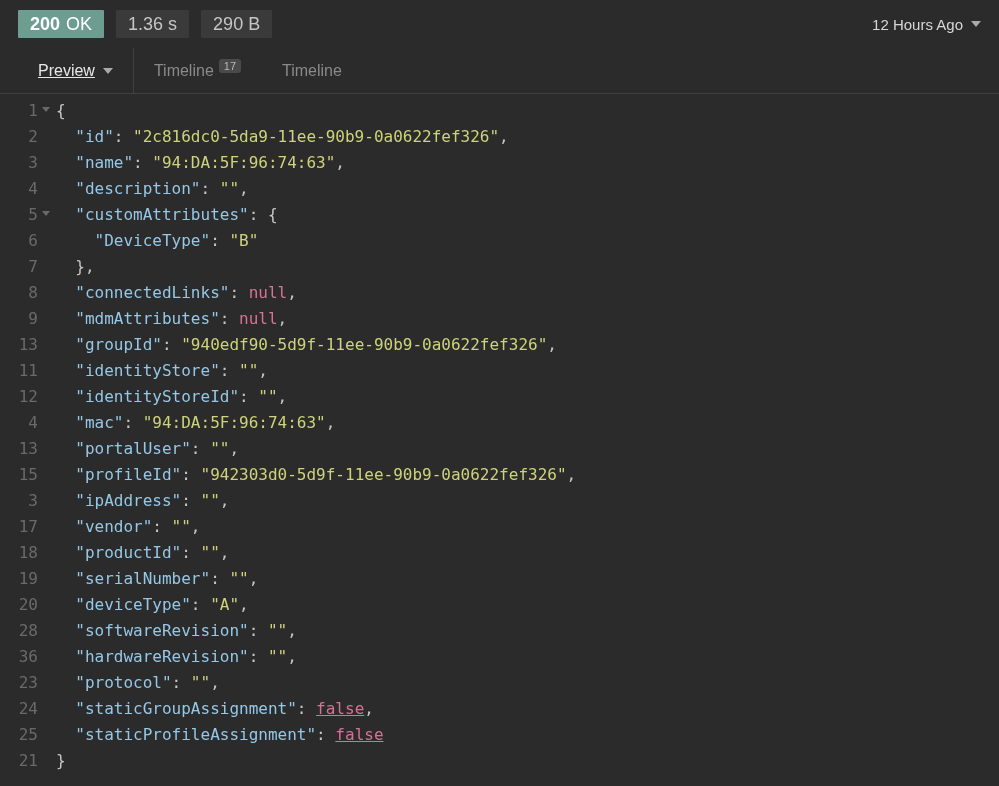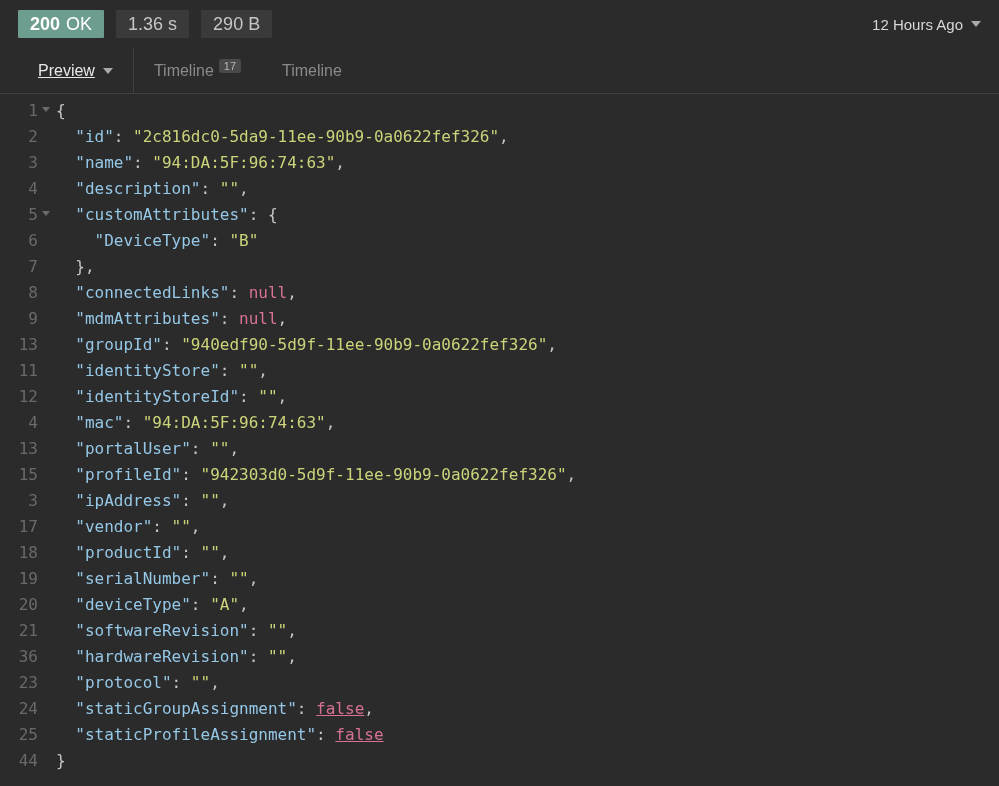--- a/index.html
+++ b/index.html
@@ -158,21 +158,21 @@
     <span class="ln">11</span>
     <span class="ln">12</span>
     <span class="ln">4</span>
     <span class="ln">13</span>
     <span class="ln">15</span>
     <span class="ln">3</span>
     <span class="ln">17</span>
     <span class="ln">18</span>
     <span class="ln">19</span>
     <span class="ln">20</span>
-    <span class="ln">21</span>
+    <span class="ln">28</span>
     <span class="ln">36</span>
     <span class="ln">23</span>
     <span class="ln">24</span>
     <span class="ln">25</span>
-    <span class="ln">44</span>
+    <span class="ln">21</span>
   </div>
   <div class="code" id="code-area"><span class="line"><span class="p-punc">{</span></span><span class="line">  <span class="p-key">"id"</span><span class="p-punc">: </span><span class="p-str">"2c816dc0-5da9-11ee-90b9-0a0622fef326"</span><span class="p-punc">,</span></span><span class="line">  <span class="p-key">"name"</span><span class="p-punc">: </span><span class="p-str">"94:DA:5F:96:74:63"</span><span class="p-punc">,</span></span><span class="line">  <span class="p-key">"description"</span><span class="p-punc">: </span><span class="p-str">""</span><span class="p-punc">,</span></span><span class="line">  <span class="p-key">"customAttributes"</span><span class="p-punc">: </span><span class="p-punc">{</span></span><span class="line">    <span class="p-key">"DeviceType"</span><span class="p-punc">: </span><span class="p-str">"B"</span></span><span class="line">  <span class="p-punc">}</span><span class="p-punc">,</span></span><span class="line">  <span class="p-key">"connectedLinks"</span><span class="p-punc">: </span><span class="p-null">null</span><span class="p-punc">,</span></span><span class="line">  <span class="p-key">"mdmAttributes"</span><span class="p-punc">: </span><span class="p-null">null</span><span class="p-punc">,</span></span><span class="line">  <span class="p-key">"groupId"</span><span class="p-punc">: </span><span class="p-str">"940edf90-5d9f-11ee-90b9-0a0622fef326"</span><span class="p-punc">,</span></span><span class="line">  <span class="p-key">"identityStore"</span><span class="p-punc">: </span><span class="p-str">""</span><span class="p-punc">,</span></span><span class="line">  <span class="p-key">"identityStoreId"</span><span class="p-punc">: </span><span class="p-str">""</span><span class="p-punc">,</span></span><span class="line">  <span class="p-key">"mac"</span><span class="p-punc">: </span><span class="p-str">"94:DA:5F:96:74:63"</span><span class="p-punc">,</span></span><span class="line">  <span class="p-key">"portalUser"</span><span class="p-punc">: </span><span class="p-str">""</span><span class="p-punc">,</span></span><span class="line">  <span class="p-key">"profileId"</span><span class="p-punc">: </span><span class="p-str">"942303d0-5d9f-11ee-90b9-0a0622fef326"</span><span class="p-punc">,</span></span><span class="line">  <span class="p-key">"ipAddress"</span><span class="p-punc">: </span><span class="p-str">""</span><span class="p-punc">,</span></span><span class="line">  <span class="p-key">"vendor"</span><span class="p-punc">: </span><span class="p-str">""</span><span class="p-punc">,</span></span><span class="line">  <span class="p-key">"productId"</span><span class="p-punc">: </span><span class="p-str">""</span><span class="p-punc">,</span></span><span class="line">  <span class="p-key">"serialNumber"</span><span class="p-punc">: </span><span class="p-str">""</span><span class="p-punc">,</span></span><span class="line">  <span class="p-key">"deviceType"</span><span class="p-punc">: </span><span class="p-str">"A"</span><span class="p-punc">,</span></span><span class="line">  <span class="p-key">"softwareRevision"</span><span class="p-punc">: </span><span class="p-str">""</span><span class="p-punc">,</span></span><span class="line">  <span class="p-key">"hardwareRevision"</span><span class="p-punc">: </span><span class="p-str">""</span><span class="p-punc">,</span></span><span class="line">  <span class="p-key">"protocol"</span><span class="p-punc">: </span><span class="p-str">""</span><span class="p-punc">,</span></span><span class="line">  <span class="p-key">"staticGroupAssignment"</span><span class="p-punc">: </span><span class="p-bool">false</span><span class="p-punc">,</span></span><span class="line">  <span class="p-key">"staticProfileAssignment"</span><span class="p-punc">: </span><span class="p-bool">false</span></span><span class="line"><span class="p-punc">}</span></span></div>
 </div>
 
 </body></html>

